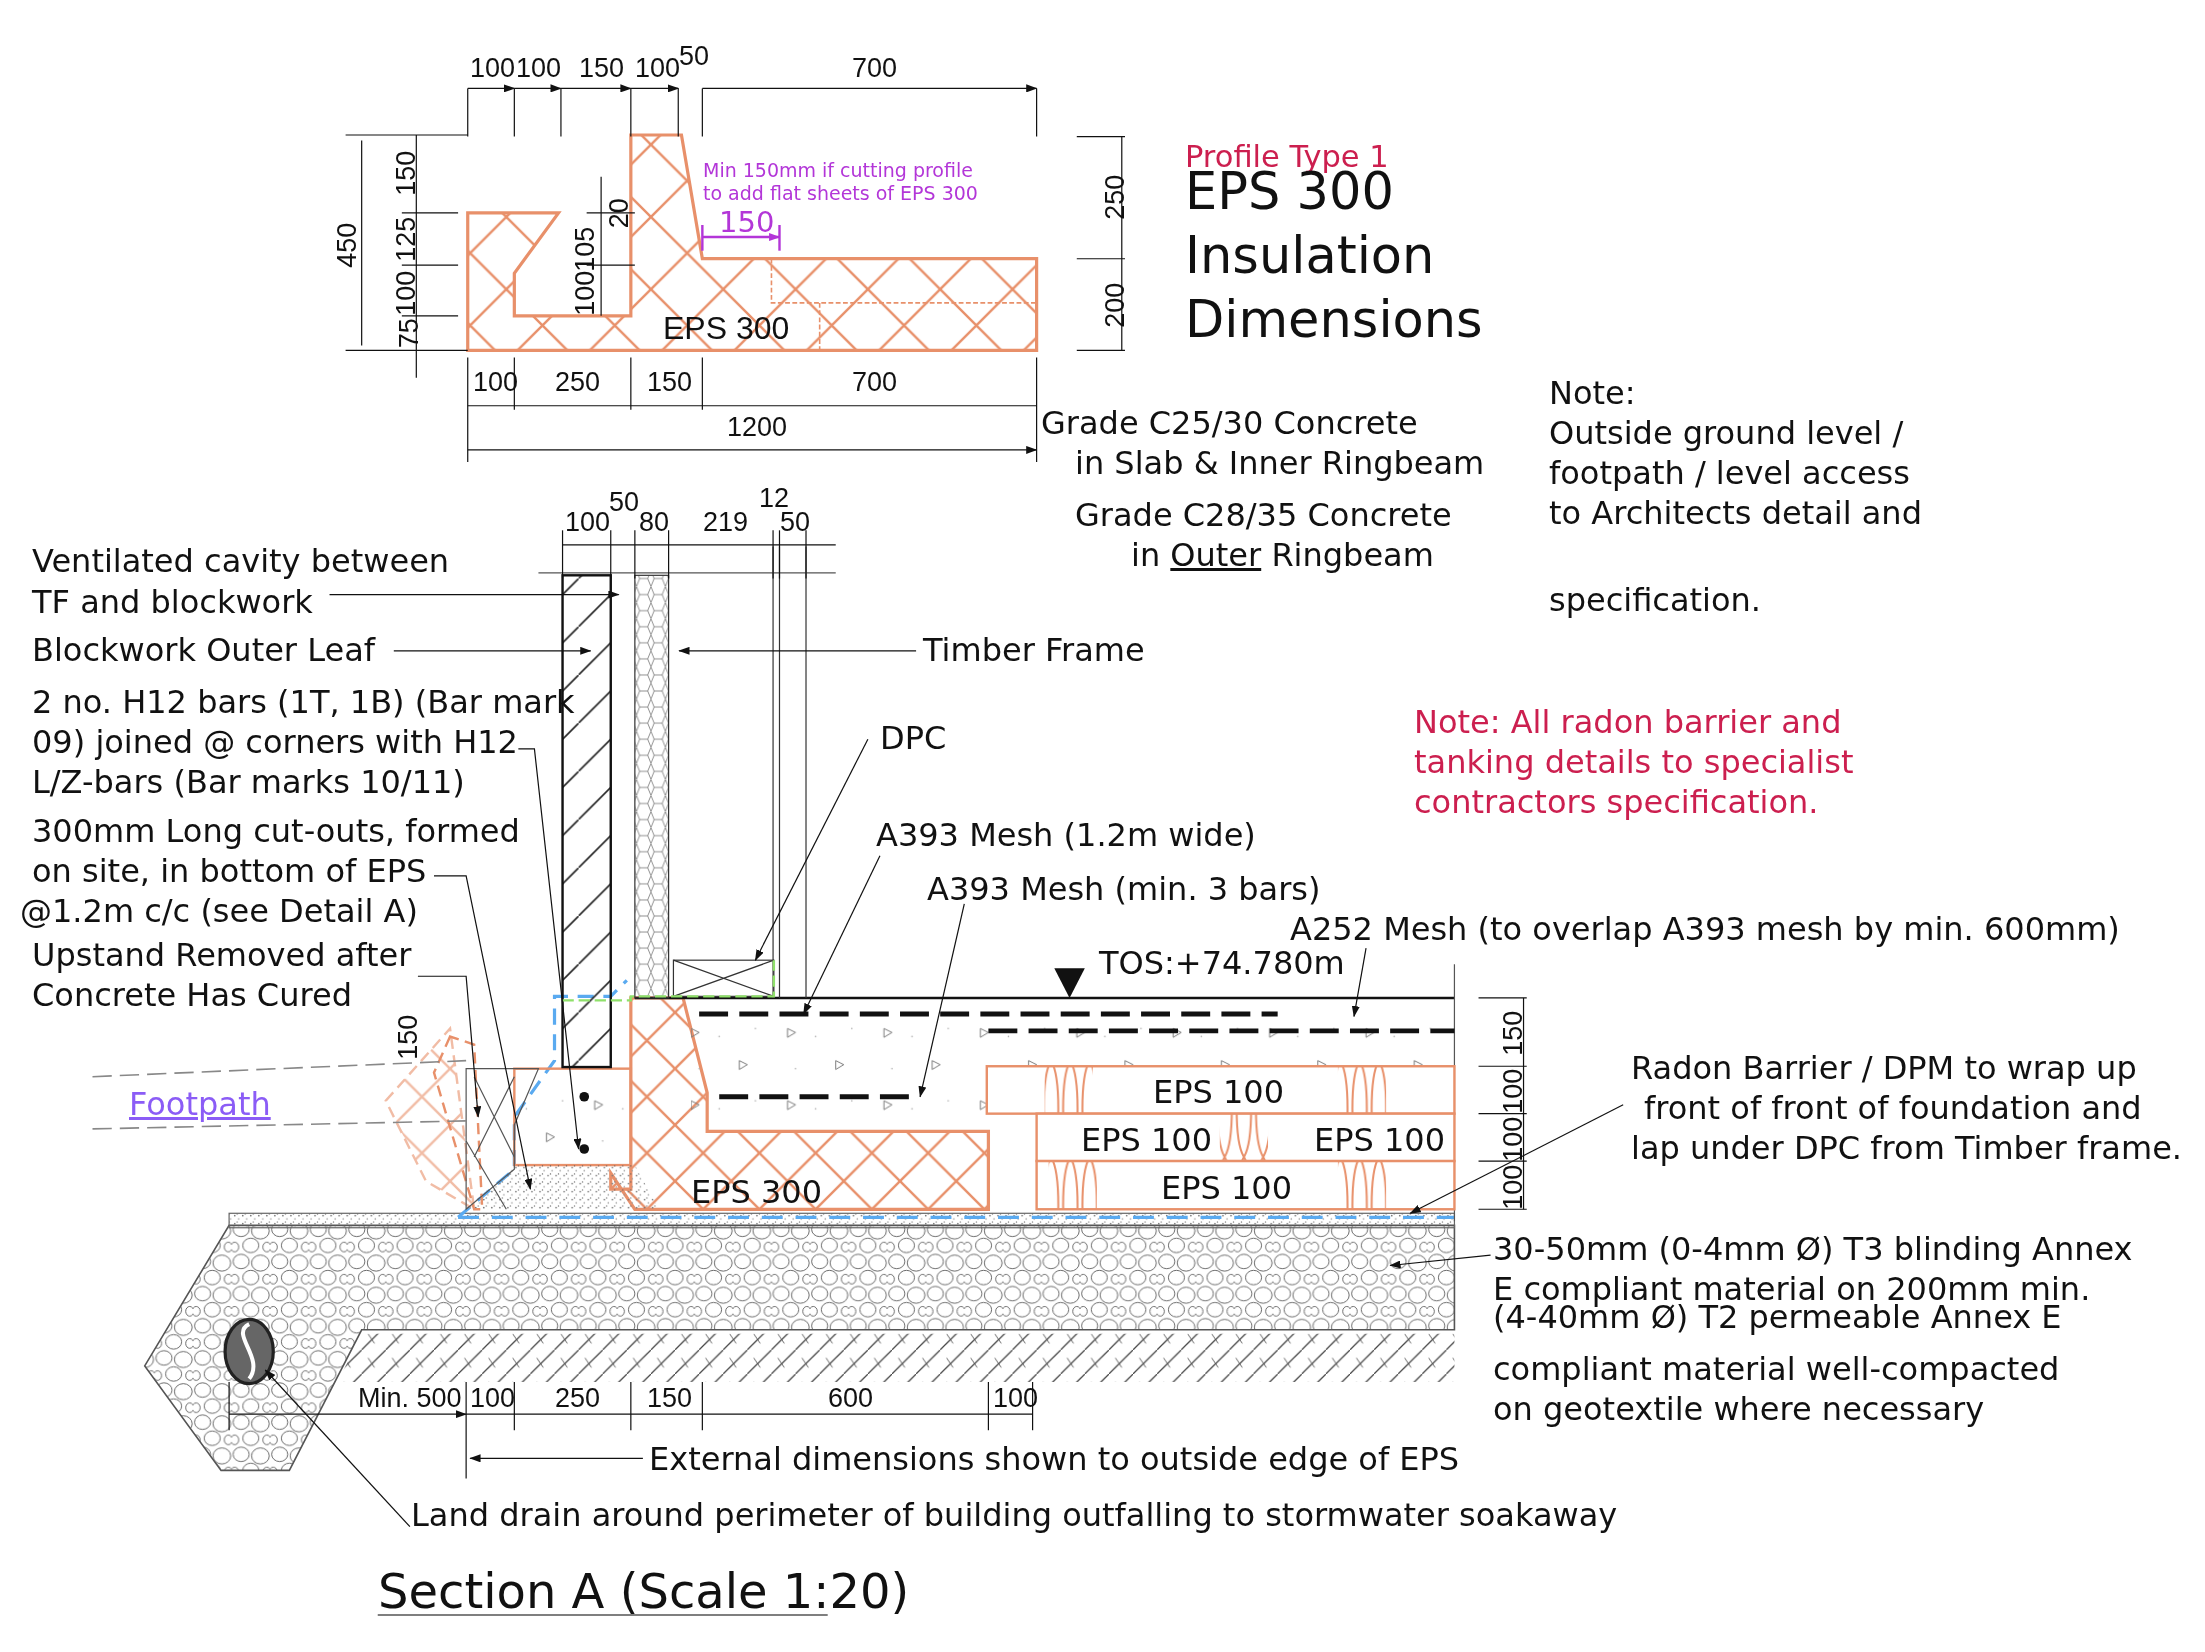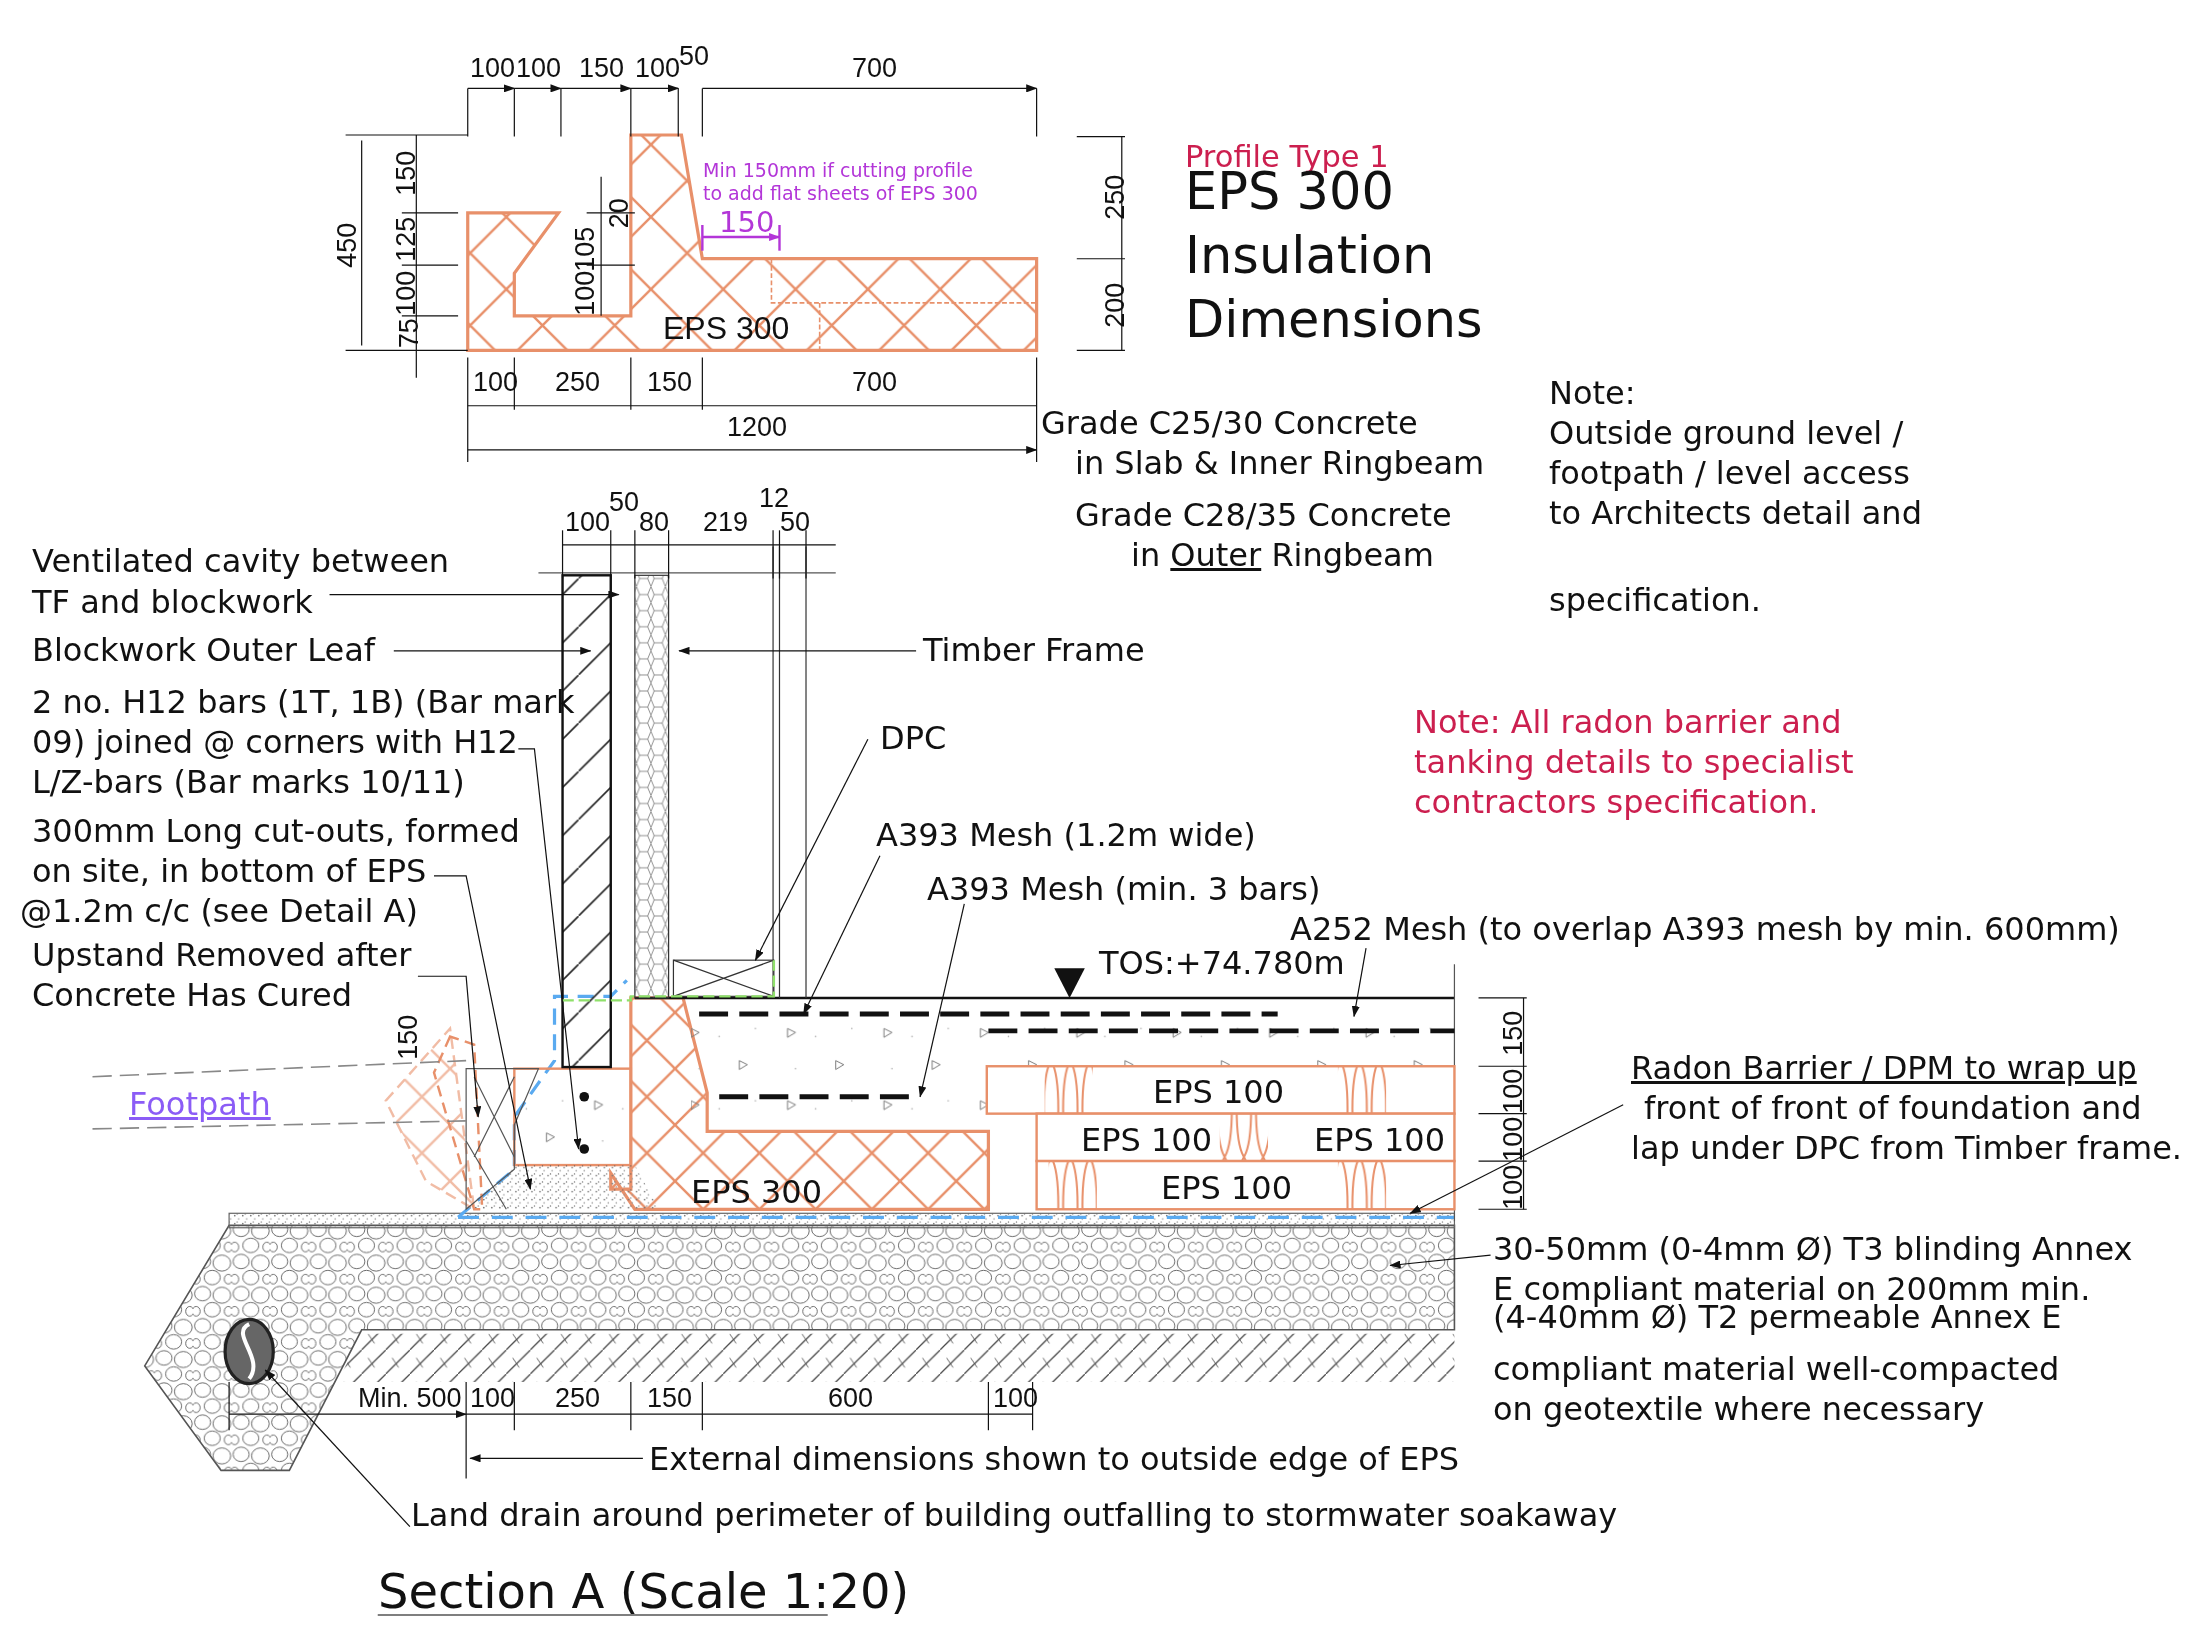--- a/index.html
+++ b/index.html
@@ -314,21 +314,21 @@
 <div class="t lbl" style="left:1153px;top:1073px;">EPS 100</div>
 <div class="t lbl" style="left:1081px;top:1121px;">EPS 100</div>
 <div class="t lbl" style="left:1314px;top:1121px;">EPS 100</div>
 <div class="t lbl" style="left:1161px;top:1169px;">EPS 100</div>
 <div class="t dim" style="left:386px;top:1021px;transform:rotate(-90deg);">150</div>
 <div class="t dim" style="left:1491px;top:1017px;transform:rotate(-90deg);">150</div>
 <div class="t dim" style="left:1491px;top:1075px;transform:rotate(-90deg);">100</div>
 <div class="t dim" style="left:1491px;top:1123px;transform:rotate(-90deg);">100</div>
 <div class="t dim" style="left:1491px;top:1171px;transform:rotate(-90deg);">100</div>
 
-<div class="t lbl" style="left:1631px;top:1049px;text-decoration:underline;">Radon Barrier / DPM to wrap up</div>
+<div class="t lbl" style="left:1631px;top:1049px;">Radon Barrier / DPM to wrap up</div>
 <div class="t lbl" style="left:1620px;top:1089px;margin-left:24px;">front of front of foundation and</div>
 <div class="t lbl" style="left:1631px;top:1129px;">lap under DPC from Timber frame.</div>
 
 <div class="t lbl" style="left:1493px;top:1230px;">30-50mm (0-4mm Ø) T3 blinding Annex</div>
 <div class="t lbl" style="left:1493px;top:1270px;">E compliant material on 200mm min.</div>
 <div class="t lbl" style="left:1493px;top:1298px;">(4-40mm Ø) T2 permeable Annex E</div>
 <div class="t lbl" style="left:1493px;top:1350px;">compliant material well-compacted</div>
 <div class="t lbl" style="left:1493px;top:1390px;">on geotextile where necessary</div>
 
 <div class="t dim" style="left:358px;top:1382px;">Min. 500</div>

